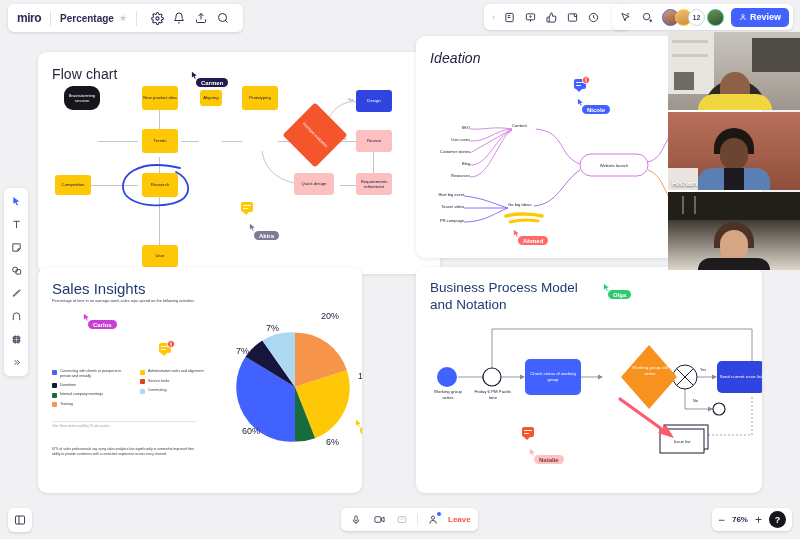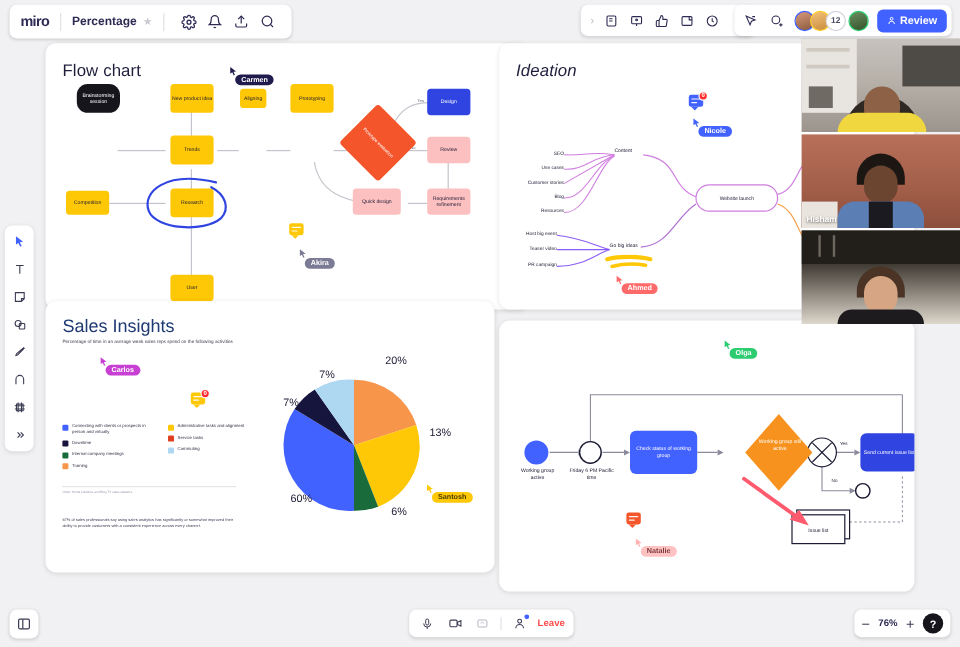--- a/index.html
+++ b/index.html
@@ -92,23 +92,23 @@
     width:17px; height:17px; border-radius:50%; background:#16151c; color:#fff;
     font-size:9px; display:flex; align-items:center; justify-content:center; font-weight:700;
   }
 
   
   .frame {
     position:absolute; background:#fff; border-radius:9px;
     box-shadow:0 1px 4px rgba(0,0,0,.10);
     overflow:hidden;
   }
-  #frame-flow     { left:38px;  top:36px;  width:402px; height:222px; }
+  #frame-flow     { left:38px;  top:52px;  width:402px; height:222px; }
   #frame-ideation { left:416px; top:36px;  width:346px; height:222px; }
-  #frame-sales    { left:38px;  top:251px; width:374px; height:226px; }
+  #frame-sales    { left:38px;  top:267px; width:324px; height:226px; }
   #frame-bpmn     { left:416px; top:267px; width:346px; height:226px; }
   .frame-title { font-size:14px; font-weight:400; color:#1f1f3d; letter-spacing:.1px; }
 
   
   .node {
     position:absolute; display:flex; align-items:center; justify-content:center;
     text-align:center; font-size:4.3px; line-height:1.25; color:#1b1b33;
     border-radius:3px; padding:1px; font-weight:400;
   }
   .n-yellow { background:#ffc806; }
@@ -517,20 +517,21 @@
 
     <div class="cursor" style="left:316px;top:151px;">
       <svg width="9" height="11" viewBox="0 0 24 24" fill="#ffc806">
           <path d="M5 2l13 10-6 1 3.4 6.6-2.6 1.3L9.4 14 5 17z"></path>
         </svg>
     </div>
     <div class="ctag" style="left:322px;top:159px;background:#ffc806;color:#4a3a00;">Santosh</div>
   </div>
 
   <div class="frame" id="frame-bpmn">
+    <div style="position:absolute;left:14px;top:13px;width:160px;font-size:13.5px;line-height:1.25;color:#1f3a73;">Business Process Model and Notation</div>
 
     <svg style="position:absolute;left:0;top:0;width:346px;height:226px;">
 
       <path d="M76 110 L76 62 L336 62" stroke="#8a8a9c" stroke-width=".9" fill="none"></path>
       <path d="M336 62 L336 100" stroke="#8a8a9c" stroke-width=".9" fill="none"></path>
       <line x1="42" y1="110" x2="66" y2="110" stroke="#8a8a9c" stroke-width=".9"></line>
       <polygon points="66,107.5 71,110 66,112.5" fill="#8a8a9c"></polygon>
       <line x1="86" y1="110" x2="104" y2="110" stroke="#8a8a9c" stroke-width=".9"></line>
       <polygon points="104,107.5 109,110 104,112.5" fill="#8a8a9c"></polygon>
       <line x1="165" y1="110" x2="182" y2="110" stroke="#8a8a9c" stroke-width=".9"></line>

